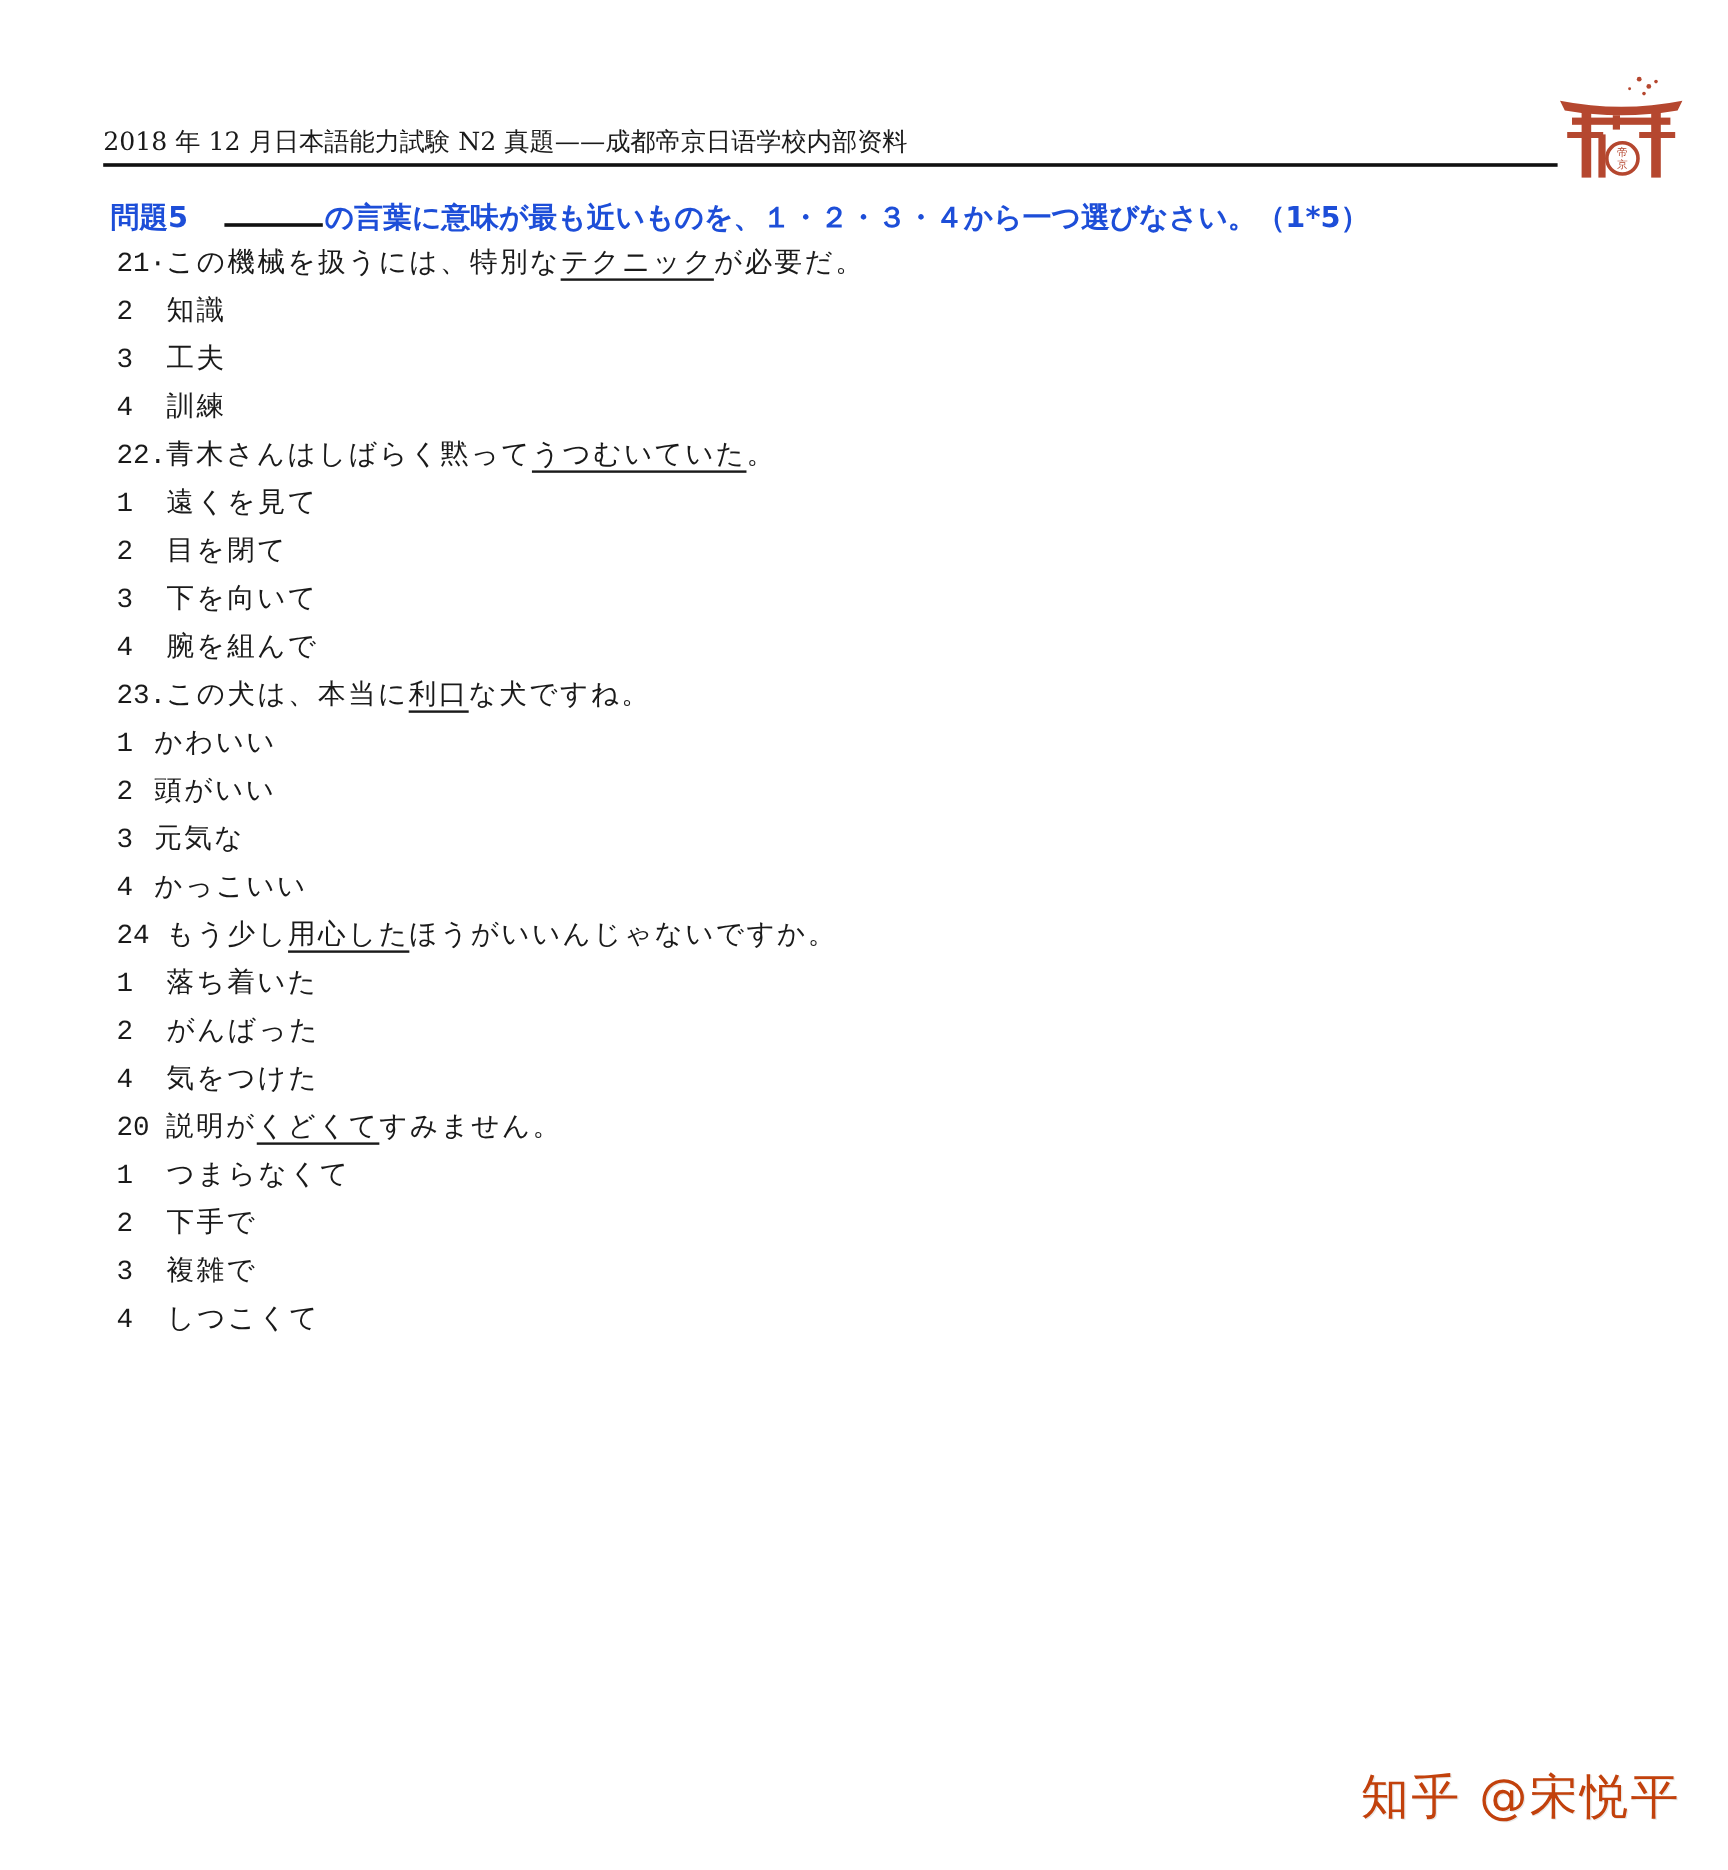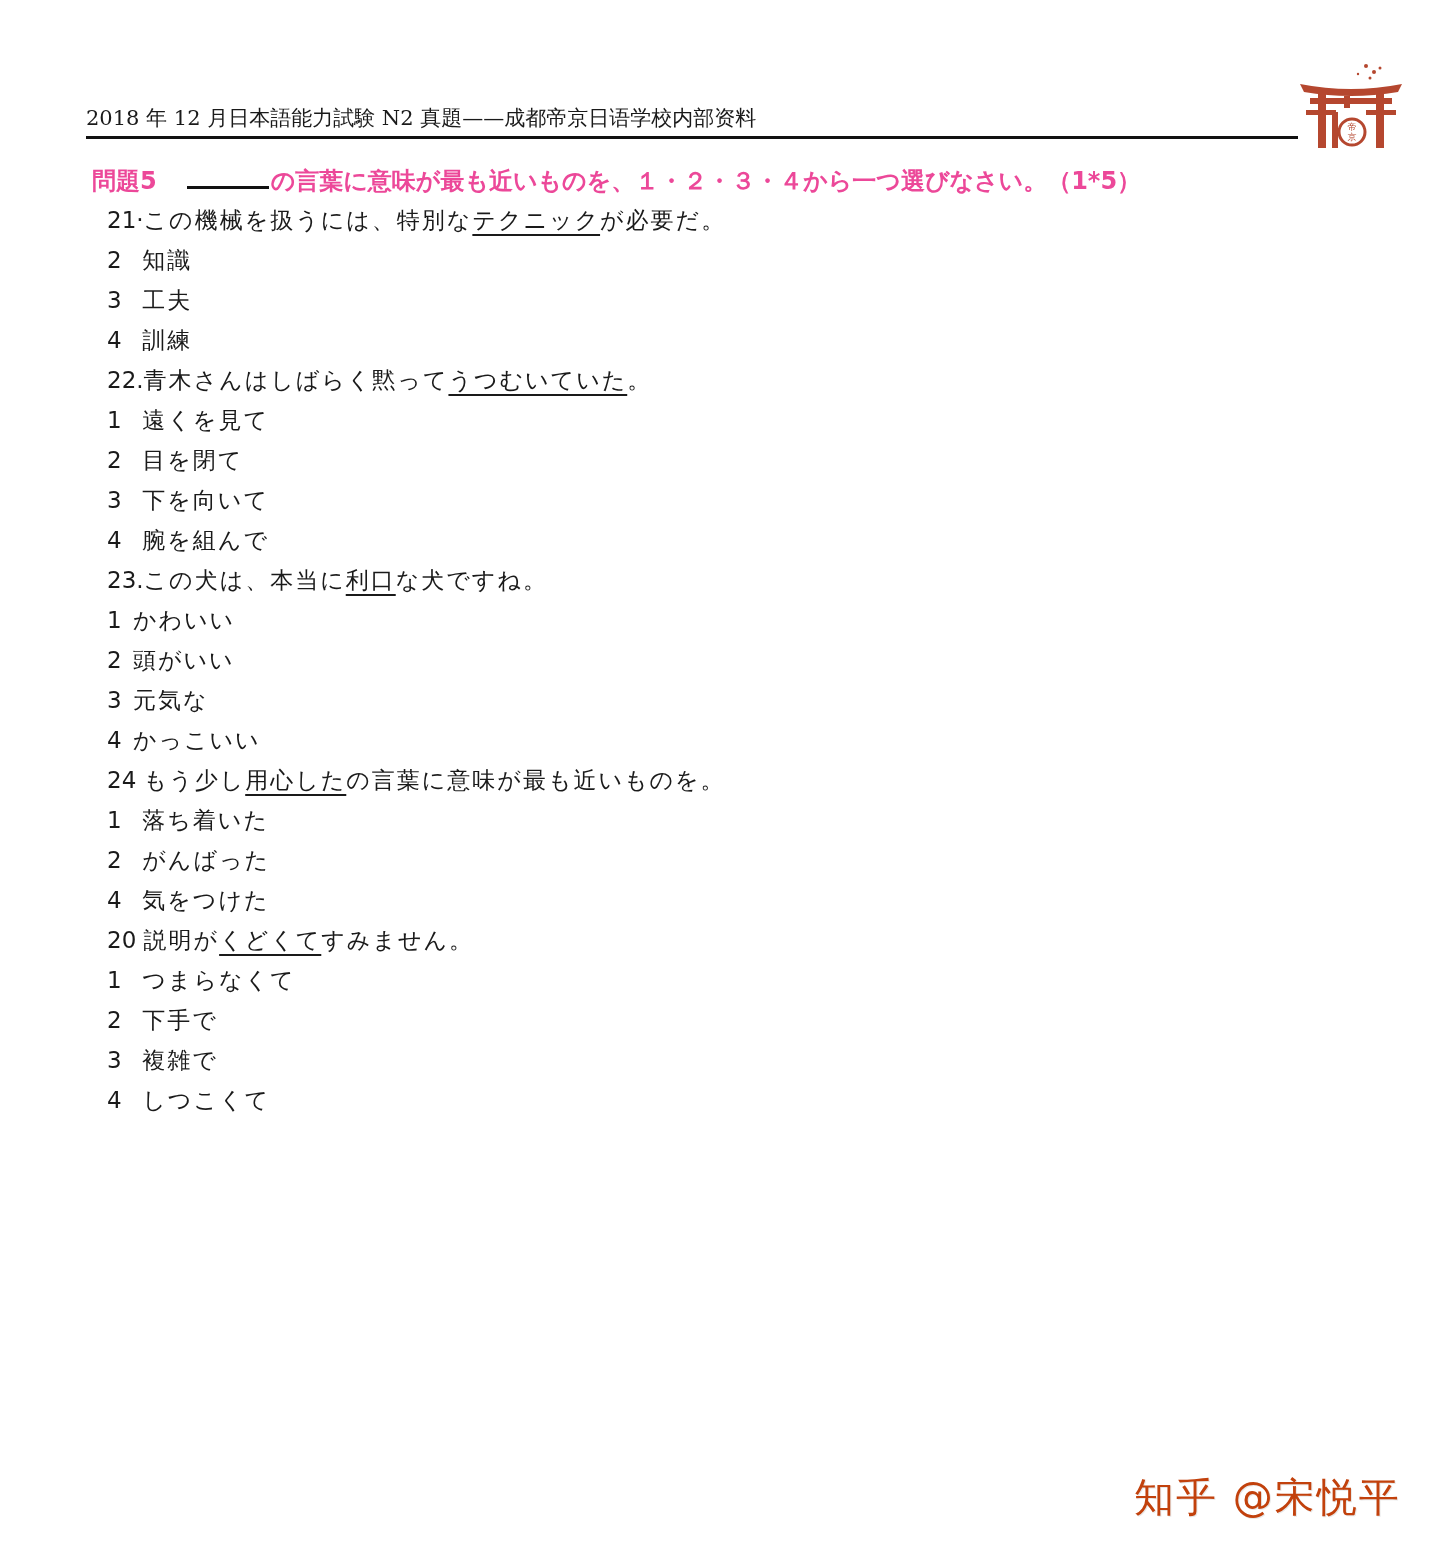--- a/index.html
+++ b/index.html
@@ -15,27 +15,27 @@
       font-size: 21px; letter-spacing: 0px; color: #1a1a1a;
       white-space: nowrap;
     }
     .header-rule {
       position: absolute; left: 86px; top: 136px; width: 1212px; height: 3px;
       background: #111;
     }
     .logo { position: absolute; left: 1296px; top: 60px; width: 110px; height: 92px; }
     .instruction {
       position: absolute; left: 92px; top: 164px;
-      font-size: 24px; font-weight: bold; white-space: nowrap; color: #ec4899;
+      font-size: 24px; font-weight: bold; white-space: nowrap; color: #1d4ed8;
     }
     .instruction .blank {
       display: inline-block; width: 82px; border-bottom: 3px solid #111;
       margin: 0 2px 0 30px; height: 22px; vertical-align: baseline;
     }
-    .lines { position: absolute; left: 107px; top: 200px; }
+    .lines { position: absolute; left: 97px; top: 200px; font-family: Liberation Mono, monospace; }
     .line {
       height: 40px; line-height: 40px;
       font-size: 23px; white-space: nowrap; letter-spacing: 2px; color: #1a1a1a;
     }
     .u { text-decoration: underline; text-decoration-thickness: 2px; text-underline-offset: 6px; }
     .num { display: inline-block; min-width: 26px; letter-spacing: 0; }
     .qnum { letter-spacing: 0; }
     .watermark {
       position: absolute; left: 1134px; top: 1470px;
       font-size: 40px; color: #c2410c; white-space: nowrap; letter-spacing: 2px;
@@ -94,21 +94,21 @@
 
   <div class="line">
     <span class="qnum">23.</span><span>この犬は、本当に</span><span class="u">利口</span><span>な犬ですね。</span>
   </div>
   <div class="line"><span>1</span> <span>かわいい</span></div>
   <div class="line"><span>2</span> <span>頭がいい</span></div>
   <div class="line"><span>3</span> <span>元気な</span></div>
   <div class="line"><span>4</span> <span>かっこいい</span></div>
 
   <div class="line">
-    <span class="qnum">24 </span> <span>もう少し</span><span class="u">用心した</span><span>の言葉に意味が最も近いものを。</span>
+    <span class="qnum">24 </span> <span>もう少し</span><span class="u">用心した</span><span>ほうがいいんじゃないですか。</span>
   </div>
   <div class="line"><span class="num">1</span> <span>落ち着いた</span></div>
   <div class="line"><span class="num">2</span> <span>がんばった</span></div>
   <div class="line"><span class="num">4</span> <span>気をつけた</span></div>
 
   <div class="line">
     <span class="qnum">20 </span> <span>説明が</span><span class="u">くどくて</span><span>すみません。</span>
   </div>
   <div class="line"><span class="num">1</span> <span>つまらなくて</span></div>
   <div class="line"><span class="num">2</span> <span>下手で</span></div>

